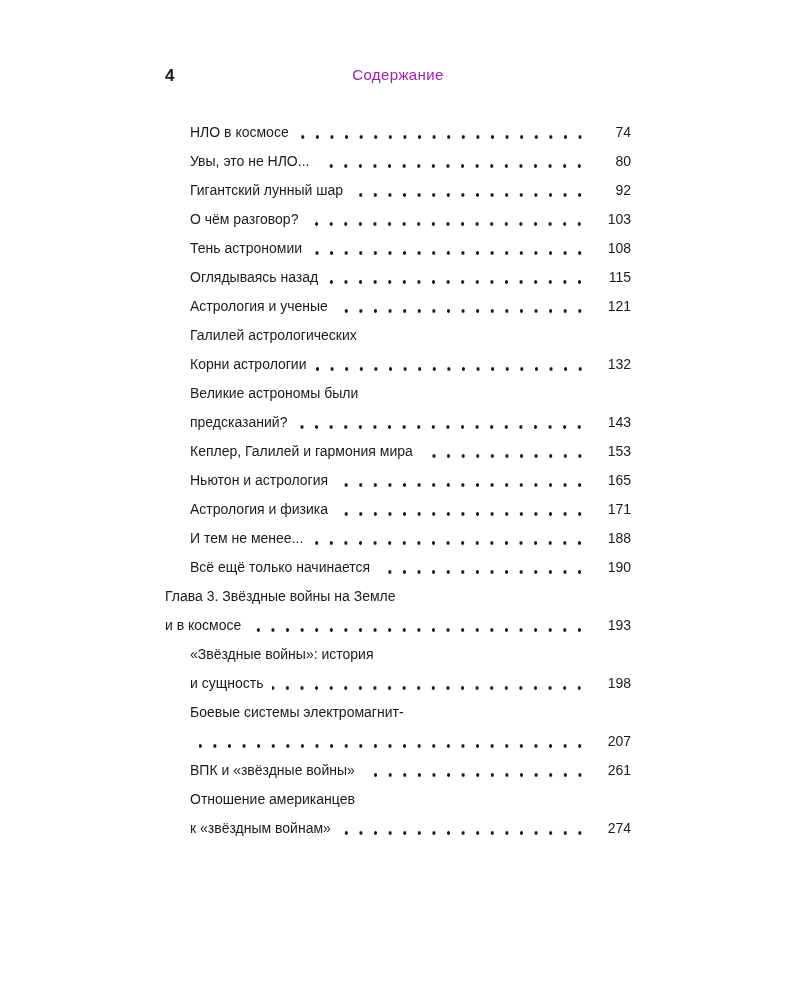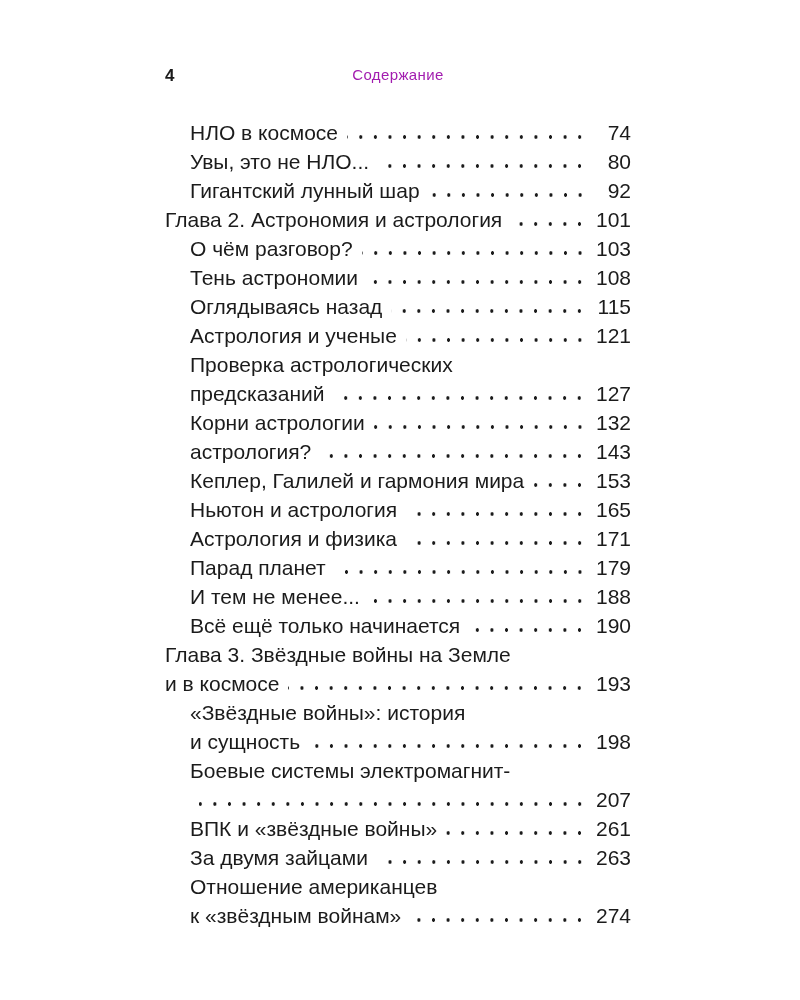--- a/index.html
+++ b/index.html
@@ -36,21 +36,21 @@
     letter-spacing: 0.3px;
   }
   .header .running-title {
     display: block;
     text-align: center;
     font-size: 15px;
     letter-spacing: 0.4px;
     color: #a21caf;
   }
   .toc {
-    font-size: 21px;
+    font-size: 14px;
     line-height: 29px;
   }
   .entry.sub {
     padding-left: 25px;
   }
   .entry.chapter {
     padding-left: 0;
   }
   .line {
     display: flex;
@@ -100,123 +100,107 @@
             <span class="pg">80</span>
           </div>
         </div>
         <div class="entry sub">
           <div class="line">
             <span class="txt">Гигантский лунный шар</span>
             <span class="leader"></span>
             <span class="pg">92</span>
           </div>
         </div>
+        <div class="entry sub">
+          <div class="line">
+            <span class="txt">О чём разговор?</span>
+            <span class="leader"></span>
+            <span class="pg">103</span>
+          </div>
+        </div>
+        <div class="entry sub">
+          <div class="line">
+            <span class="txt">Тень астрономии</span>
+            <span class="leader"></span>
+            <span class="pg">108</span>
+          </div>
+        </div>
+        <div class="entry sub">
+          <div class="line">
+            <span class="txt">Оглядываясь назад</span>
+            <span class="leader"></span>
+            <span class="pg">115</span>
+          </div>
+        </div>
+        <div class="entry sub">
+          <div class="line">
+            <span class="txt">Астрология и ученые</span>
+            <span class="leader"></span>
+            <span class="pg">121</span>
+          </div>
+        </div>
+        <div class="entry sub">
+          <div class="line">
+            <span class="txt">Галилей астрологических</span>
+          </div>
+        </div>
+        <div class="entry sub">
+          <div class="line">
+            <span class="txt">Корни астрологии</span>
+            <span class="leader"></span>
+            <span class="pg">132</span>
+          </div>
+        </div>
+        <div class="entry sub">
+          <div class="line">
+            <span class="txt">Великие астрономы были</span>
+          </div>
+          <div class="line">
+            <span class="txt">предсказаний?</span>
+            <span class="leader"></span>
+            <span class="pg">143</span>
+          </div>
+        </div>
+        <div class="entry sub">
+          <div class="line">
+            <span class="txt">Кеплер, Галилей и гармония мира</span>
+            <span class="leader"></span>
+            <span class="pg">153</span>
+          </div>
+        </div>
+        <div class="entry sub">
+          <div class="line">
+            <span class="txt">Ньютон и астрология</span>
+            <span class="leader"></span>
+            <span class="pg">165</span>
+          </div>
+        </div>
+        <div class="entry sub">
+          <div class="line">
+            <span class="txt">Астрология и физика</span>
+            <span class="leader"></span>
+            <span class="pg">171</span>
+          </div>
+        </div>
+        <div class="entry sub">
+          <div class="line">
+            <span class="txt">И тем не менее...</span>
+            <span class="leader"></span>
+            <span class="pg">188</span>
+          </div>
+        </div>
+        <div class="entry sub">
+          <div class="line">
+            <span class="txt">Всё ещё только начинается</span>
+            <span class="leader"></span>
+            <span class="pg">190</span>
+          </div>
+        </div>
         <div class="entry chapter">
           <div class="line">
-            <span class="txt">Глава 2. Астрономия и астрология</span>
-            <span class="leader"></span>
-            <span class="pg">101</span>
-          </div>
-        </div>
-        <div class="entry sub">
-          <div class="line">
-            <span class="txt">О чём разговор?</span>
-            <span class="leader"></span>
-            <span class="pg">103</span>
-          </div>
-        </div>
-        <div class="entry sub">
-          <div class="line">
-            <span class="txt">Тень астрономии</span>
-            <span class="leader"></span>
-            <span class="pg">108</span>
-          </div>
-        </div>
-        <div class="entry sub">
-          <div class="line">
-            <span class="txt">Оглядываясь назад</span>
-            <span class="leader"></span>
-            <span class="pg">115</span>
-          </div>
-        </div>
-        <div class="entry sub">
-          <div class="line">
-            <span class="txt">Астрология и ученые</span>
-            <span class="leader"></span>
-            <span class="pg">121</span>
-          </div>
-        </div>
-        <div class="entry sub">
-          <div class="line">
-            <span class="txt">Проверка астрологических</span>
-          </div>
-          <div class="line">
-            <span class="txt">предсказаний</span>
-            <span class="leader"></span>
-            <span class="pg">127</span>
-          </div>
-        </div>
-        <div class="entry sub">
-          <div class="line">
-            <span class="txt">Корни астрологии</span>
-            <span class="leader"></span>
-            <span class="pg">132</span>
-          </div>
-        </div>
-        <div class="entry sub">
-          <div class="line">
-            <span class="txt">астрология?</span>
-            <span class="leader"></span>
-            <span class="pg">143</span>
-          </div>
-        </div>
-        <div class="entry sub">
-          <div class="line">
-            <span class="txt">Кеплер, Галилей и гармония мира</span>
-            <span class="leader"></span>
-            <span class="pg">153</span>
-          </div>
-        </div>
-        <div class="entry sub">
-          <div class="line">
-            <span class="txt">Ньютон и астрология</span>
-            <span class="leader"></span>
-            <span class="pg">165</span>
-          </div>
-        </div>
-        <div class="entry sub">
-          <div class="line">
-            <span class="txt">Астрология и физика</span>
-            <span class="leader"></span>
-            <span class="pg">171</span>
-          </div>
-        </div>
-        <div class="entry sub">
-          <div class="line">
-            <span class="txt">Парад планет</span>
-            <span class="leader"></span>
-            <span class="pg">179</span>
-          </div>
-        </div>
-        <div class="entry sub">
-          <div class="line">
-            <span class="txt">И тем не менее...</span>
-            <span class="leader"></span>
-            <span class="pg">188</span>
-          </div>
-        </div>
-        <div class="entry sub">
-          <div class="line">
-            <span class="txt">Всё ещё только начинается</span>
-            <span class="leader"></span>
-            <span class="pg">190</span>
-          </div>
-        </div>
-        <div class="entry chapter">
-          <div class="line">
             <span class="txt">Глава 3. Звёздные войны на Земле</span>
           </div>
           <div class="line">
             <span class="txt">и в космосе</span>
             <span class="leader"></span>
             <span class="pg">193</span>
           </div>
         </div>
         <div class="entry sub">
           <div class="line">
@@ -235,27 +219,20 @@
           <div class="line">
             <span class="leader"></span>
             <span class="pg">207</span>
           </div>
         </div>
         <div class="entry sub">
           <div class="line">
             <span class="txt">ВПК и «звёздные войны»</span>
             <span class="leader"></span>
             <span class="pg">261</span>
-          </div>
-        </div>
-        <div class="entry sub">
-          <div class="line">
-            <span class="txt">За двумя зайцами</span>
-            <span class="leader"></span>
-            <span class="pg">263</span>
           </div>
         </div>
         <div class="entry sub">
           <div class="line">
             <span class="txt">Отношение американцев</span>
           </div>
           <div class="line">
             <span class="txt">к «звёздным войнам»</span>
             <span class="leader"></span>
             <span class="pg">274</span>

